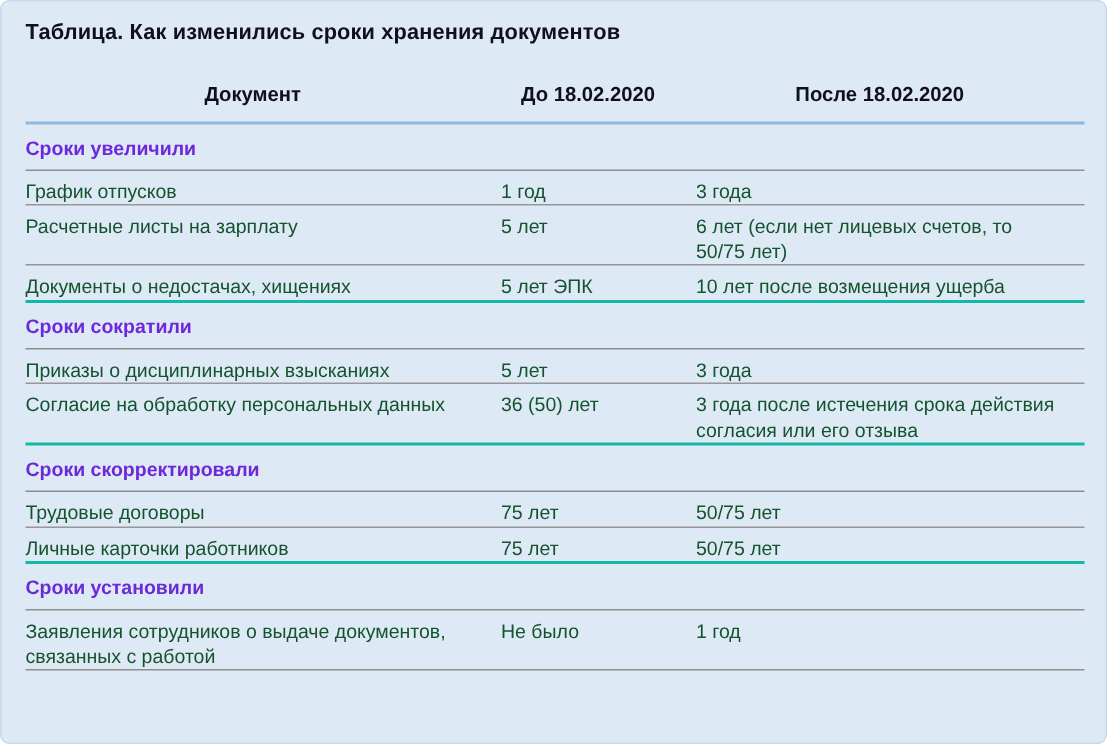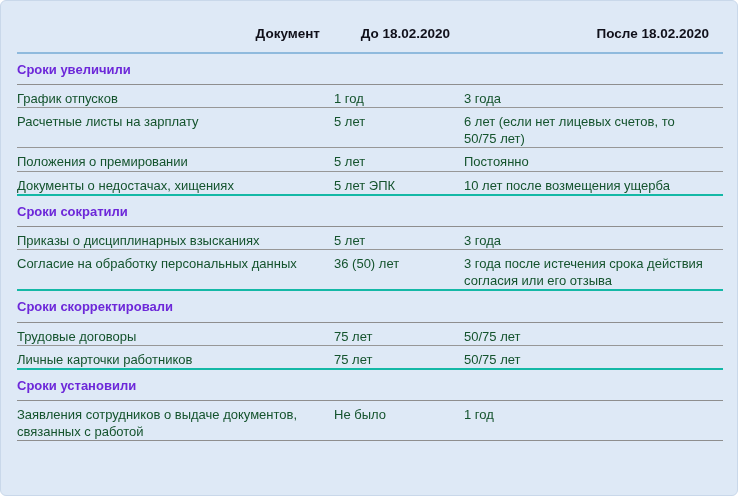--- a/index.html
+++ b/index.html
@@ -30,21 +30,21 @@
     table-layout: fixed;
     width: 706px;
     margin: 0 16px;
     font-size: 13px;
     line-height: 1.32;
   }
   col.c-doc   { width: 317px; }
   col.c-before{ width: 130px; }
   col.c-after { width: 259px; }
   thead th {
-    text-align: right;
+    text-align: center;
     vertical-align: bottom;
     font-size: 13.5px;
     font-weight: bold;
     color: #10101a;
     padding: 24px 14px 9px 0;
     border-bottom: 2px solid #8fbadd;
   }
   tbody td {
     vertical-align: top;
     padding: 5px 14px 0 0;
@@ -63,20 +63,21 @@
     border-bottom: 2px solid #14b8a6;
   }
   tbody tr.data-row:last-child td {
     border-bottom: 1px solid #8e8e8e;
   }
 </style>
 </head>
 <body>
 
 <div class="card">
+  <div class="title">Таблица. Как изменились сроки хранения документов</div>
   <table class="periods">
     <colgroup>
       <col class="c-doc">
       <col class="c-before">
       <col class="c-after">
     </colgroup>
     <thead>
       <tr>
         <th>Документ</th>
         <th>До 18.02.2020</th>
@@ -89,25 +90,20 @@
         </tr>
         <tr class="data-row">
           <td>График отпусков</td>
           <td>1 год</td>
           <td>3 года</td>
         </tr>
         <tr class="data-row">
           <td>Расчетные листы на зарплату</td>
           <td>5 лет</td>
           <td>6 лет (если нет лицевых счетов, то 50/75 лет)</td>
-        </tr>
-        <tr class="data-row">
-          <td>Положения о премировании</td>
-          <td>5 лет</td>
-          <td>Постоянно</td>
         </tr>
         <tr class="data-row section-last">
           <td>Документы о недостачах, хищениях</td>
           <td>5 лет ЭПК</td>
           <td>10 лет после возмещения ущерба</td>
         </tr>
         <tr class="section-row">
           <td colspan="3">Сроки сократили</td>
         </tr>
         <tr class="data-row">

